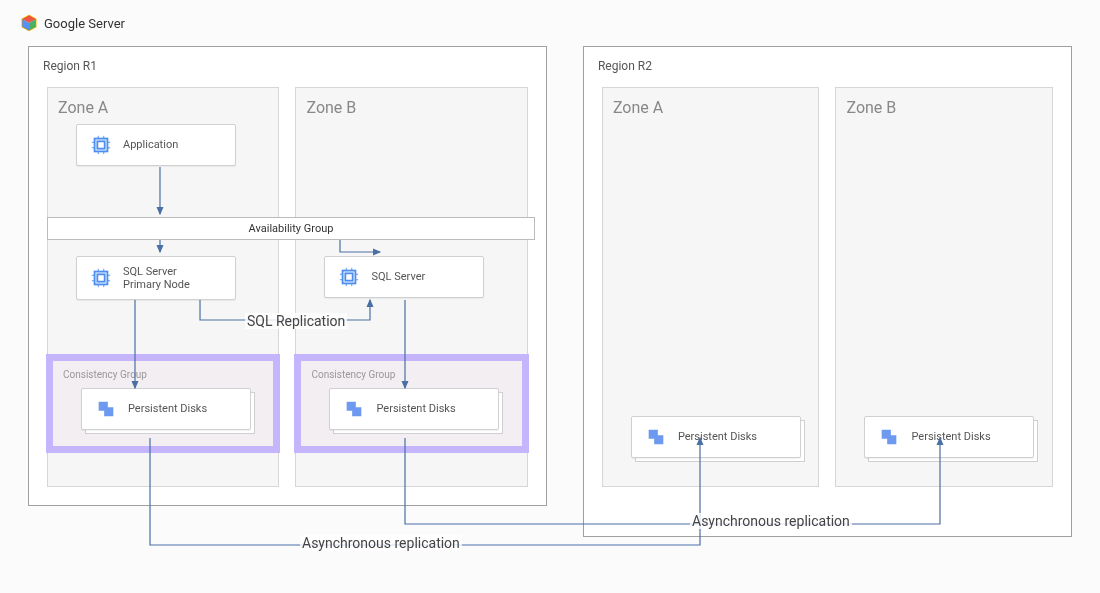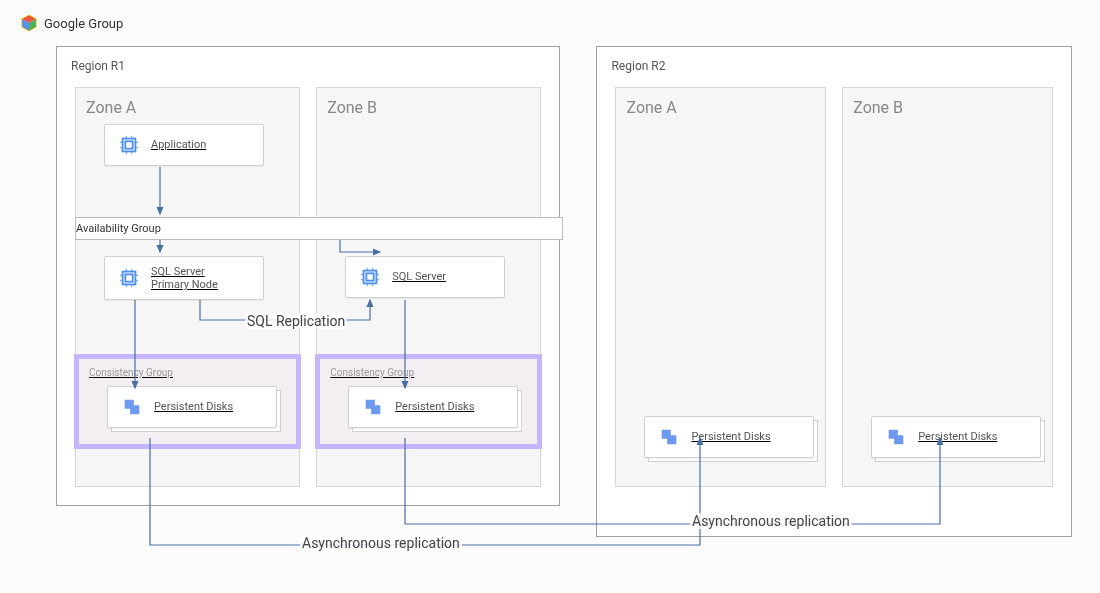--- a/index.html
+++ b/index.html
@@ -3,44 +3,44 @@
   <meta charset="utf-8">
   <style>
     * { box-sizing: border-box; margin: 0; padding: 0; }
     body { font-family: -apple-system, BlinkMacSystemFont, "Segoe UI", Roboto, sans-serif; background: #fbfbfc; width: 1100px; height: 593px; position: relative; }
     
     .header { display: flex; align-items: center; padding: 14px 20px; gap: 6px; }
     .gc-logo { width: 18px; height: 18px; position: relative; }
     .header-text { font-size: 13px; color: #333; }
     .header-text b { font-weight: 400; }
     
-    .main { display: flex; gap: 36px; padding: 0 28px; margin-left: 28px; }
+    .main { display: flex; gap: 36px; padding: 0 28px; }
     
     .region { border: 1.5px solid #a0a0a0; padding: 12px 14px 20px 14px; background: #fff; position: relative; }
     .region-r1 { width: 522px; height: 460px; }
     .region-r2 { width: 492px; height: 491px; }
     .region-title { font-size: 12px; color: #555; margin-bottom: 6px; }
     
     .zones-wrap { display: flex; gap: 16px; position: absolute; top: 40px; left: 18px; right: 18px; }
     .zone { border: 1px solid #d6d6d6; background: rgba(0,0,0,0.035); position: relative; height: 400px; flex: 1; padding: 10px; }
     .zone-title { font-size: 16px; color: #888; margin-bottom: 6px; }
     
     .card { background: #fff; border: 1px solid #d0d0d0; border-radius: 2px; display: flex; align-items: center; gap: 10px; padding: 8px 12px; box-shadow: 0 1px 1px rgba(0,0,0,0.06); }
     .card-stack { position: relative; text-align: center; }
     .card-stack::before { content: ""; position: absolute; inset: 4px -4px -4px 4px; border: 1px solid #d0d0d0; background: #fff; z-index: 0; }
     .card-stack .card { position: relative; z-index: 1; }
     .card-icon { width: 24px; height: 24px; display: flex; align-items: center; justify-content: center; }
     .card-label { font-size: 11px; color: #555; line-height: 1.2; }
     
-    .availability-group { position: absolute; top: 170px; left: 18px; width: 488px; background: #fff; border: 1px solid #bbb; padding: 4px 0; font-size: 11px; text-align: left; color: #333; z-index: 5; }
-    
-    .consistency-group { border: 5px solid #c4b5fd; background: rgba(200,150,200,0.08); padding: 8px 10px 16px 10px; position: absolute; left: -2px; right: -2px; }
+    .availability-group { position: absolute; top: 170px; left: 18px; width: 488px; background: #fff; border: 1px solid #bbb; padding: 4px 0; font-size: 11px; text-align: center; color: #333; z-index: 5; }
+    
+    .consistency-group { border: 7px solid #c4b5fd; background: rgba(200,150,200,0.08); padding: 8px 10px 16px 10px; position: absolute; left: -2px; right: -2px; }
     .consistency-title { font-size: 10px; color: #999; margin-bottom: 8px; }
     
-    .pos-abs { position: absolute; text-decoration: underline; }
+    .pos-abs { position: absolute; }
     
     svg.arrows { position: absolute; top: 0; left: 0; pointer-events: none; z-index: 3; }
     .arrow-path { fill: none; stroke: #4a6fa5; stroke-width: 1.2; }
     .arrow-head { fill: #4a6fa5; }
     
     .arrow-label { position: absolute; font-size: 14px; color: #444; background: rgba(255,255,255,0.8); padding: 0 2px; z-index: 4; }
     
     .compute-icon svg rect { fill: none; stroke: #4d8ff0; stroke-width: 2; }
     .disk-icon svg path { fill: #6d9af0; }
   </style>
@@ -49,21 +49,21 @@
 
 <div class="header">
   <span class="gc-logo">
     <svg viewBox="0 0 24 24" width="18" height="18">
       <polygon points="12,2 21,7 21,17 12,22 3,17 3,7" fill="none" stroke="#f4b400" stroke-width="2"></polygon>
       <polygon points="12,2 21,7 12,12 3,7" fill="#ea4335" opacity="0.9"></polygon>
       <polygon points="3,7 12,12 12,22 3,17" fill="#4285f4" opacity="0.9"></polygon>
       <polygon points="21,7 21,17 12,22 12,12" fill="#34a853" opacity="0.9"></polygon>
     </svg>
   </span>
-  <span class="header-text"><b>Google</b>&nbsp;<span>Group</span></span>
+  <span class="header-text"><b>Google</b>&nbsp;<span>Server</span></span>
 </div>
 
 <div class="main">
 
   <div class="region region-r1">
     <div class="region-title">Region R1</div>
 
     <div class="zones-wrap">
 
       <div class="zone">

